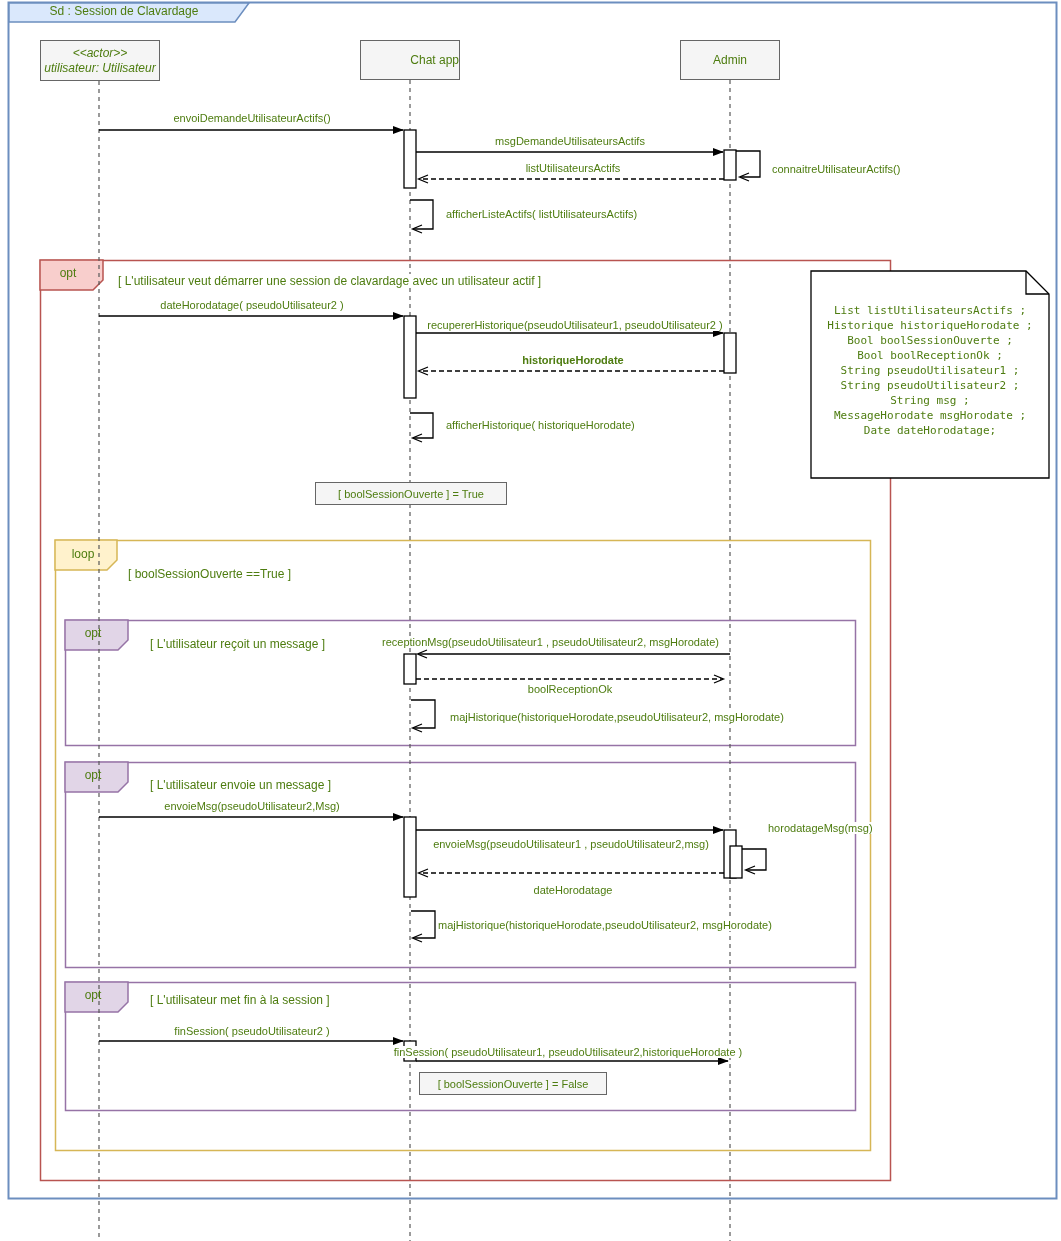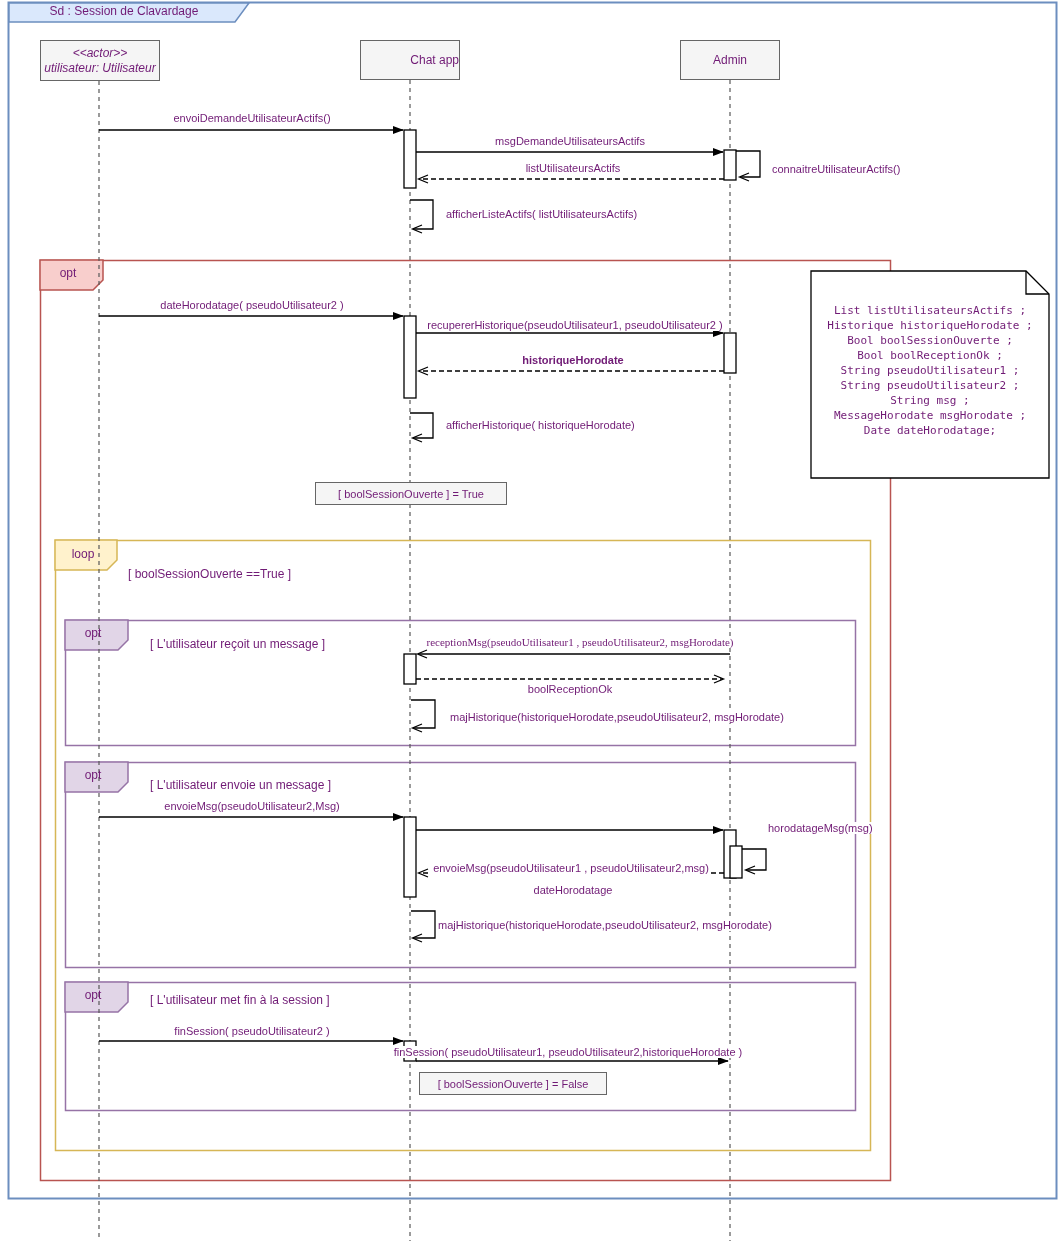--- a/index.html
+++ b/index.html
@@ -1,17 +1,17 @@
 <!DOCTYPE html>
 <html><head>
 <meta charset="utf-8">
 <style>
   html,body{margin:0;padding:0;background:#fff;}
   #canvas{position:relative;width:1061px;height:1241px;background:#fff;overflow:hidden;
-          font-family:"Liberation Sans",sans-serif;color:#701a75;}
+          font-family:"Liberation Sans",sans-serif;color:#4d7c0f;}
   #diagram-svg{position:absolute;left:0;top:0;}
   .title{position:absolute;font-size:12px;text-align:center;white-space:nowrap;}
   .head{position:absolute;background:#f5f5f5;border:1px solid #666;box-sizing:border-box;
         display:flex;flex-direction:column;align-items:center;justify-content:center;
         font-size:12px;text-align:center;white-space:nowrap;}
   .head .ln{line-height:15px;font-size:12px;font-style:italic;}
   .op{position:absolute;font-size:12px;text-align:center;white-space:nowrap;}
   .guard{position:absolute;display:flex;font-size:12px;white-space:nowrap;}
   .guard span{background:#fff;padding:0 2px;}
   .mlabel{position:absolute;display:flex;font-size:11px;white-space:nowrap;}
@@ -104,20 +104,23 @@
     <div class="ln">utilisateur: Utilisateur</div>
   </div>
   <div class="head" style="left:360px;top:40px;width:100px;height:40px;align-items:flex-end;">
     <div>Chat app</div>
   </div>
   <div class="head" style="left:680px;top:40px;width:100px;height:40px;">
     <div>Admin</div>
   </div>
 
   <div class="op" style="left:40px;top:266px;width:56px;">opt</div>
+  <div class="guard" style="left:116px;top:274px;">
+      <span>[ L'utilisateur veut démarrer une session de clavardage avec un utilisateur actif ]</span>
+    </div>
 
   <div class="op" style="left:55px;top:547px;width:56px;">loop</div>
   <div class="guard" style="left:126px;top:567px;">
       <span>[ boolSessionOuverte ==True ]</span>
     </div>
 
   <div class="op" style="left:65px;top:626px;width:56px;">opt</div>
   <div class="guard" style="left:148px;top:637px;">
       <span>[ L'utilisateur reçoit un message ]</span>
     </div>
@@ -154,34 +157,34 @@
   <div class="mlabel c" style="left:418px;top:319px;width:314px;">
       <span>recupererHistorique(pseudoUtilisateur1,  pseudoUtilisateur2 )</span>
     </div>
   <div class="mlabel c" style="left:422px;top:354px;width:302px;font-weight:bold;">
       <span>historiqueHorodate</span>
     </div>
   <div class="mlabel" style="left:444px;top:419px;">
       <span>afficherHistorique( historiqueHorodate)</span>
     </div>
 
-  <div class="mlabel c" style="left:412px;top:636px;width:336px;font-family:Liberation Serif, serif;">
+  <div class="mlabel c" style="left:412px;top:636px;width:277px;">
       <span>receptionMsg(pseudoUtilisateur1 , pseudoUtilisateur2, msgHorodate)</span>
     </div>
   <div class="mlabel c" style="left:416px;top:683px;width:308px;">
       <span>boolReceptionOk</span>
     </div>
   <div class="mlabel" style="left:448px;top:711px;">
       <span>majHistorique(historiqueHorodate,pseudoUtilisateur2, msgHorodate)</span>
     </div>
 
   <div class="mlabel c" style="left:99px;top:800px;width:306px;justify-content:center;">
       <span>envoieMsg(pseudoUtilisateur2,Msg)</span>
     </div>
-  <div class="mlabel c" style="left:416px;top:862px;width:310px;">
+  <div class="mlabel c" style="left:416px;top:838px;width:310px;">
       <span>envoieMsg(pseudoUtilisateur1 , pseudoUtilisateur2,msg)</span>
     </div>
   <div class="mlabel" style="left:766px;top:822px;">
       <span>horodatageMsg(msg)</span>
     </div>
   <div class="mlabel c" style="left:422px;top:856px;width:302px;margin-top:28px;">
       <span>dateHorodatage</span>
     </div>
   <div class="mlabel" style="left:436px;top:919px;">
       <span>majHistorique(historiqueHorodate,pseudoUtilisateur2, msgHorodate)</span>

